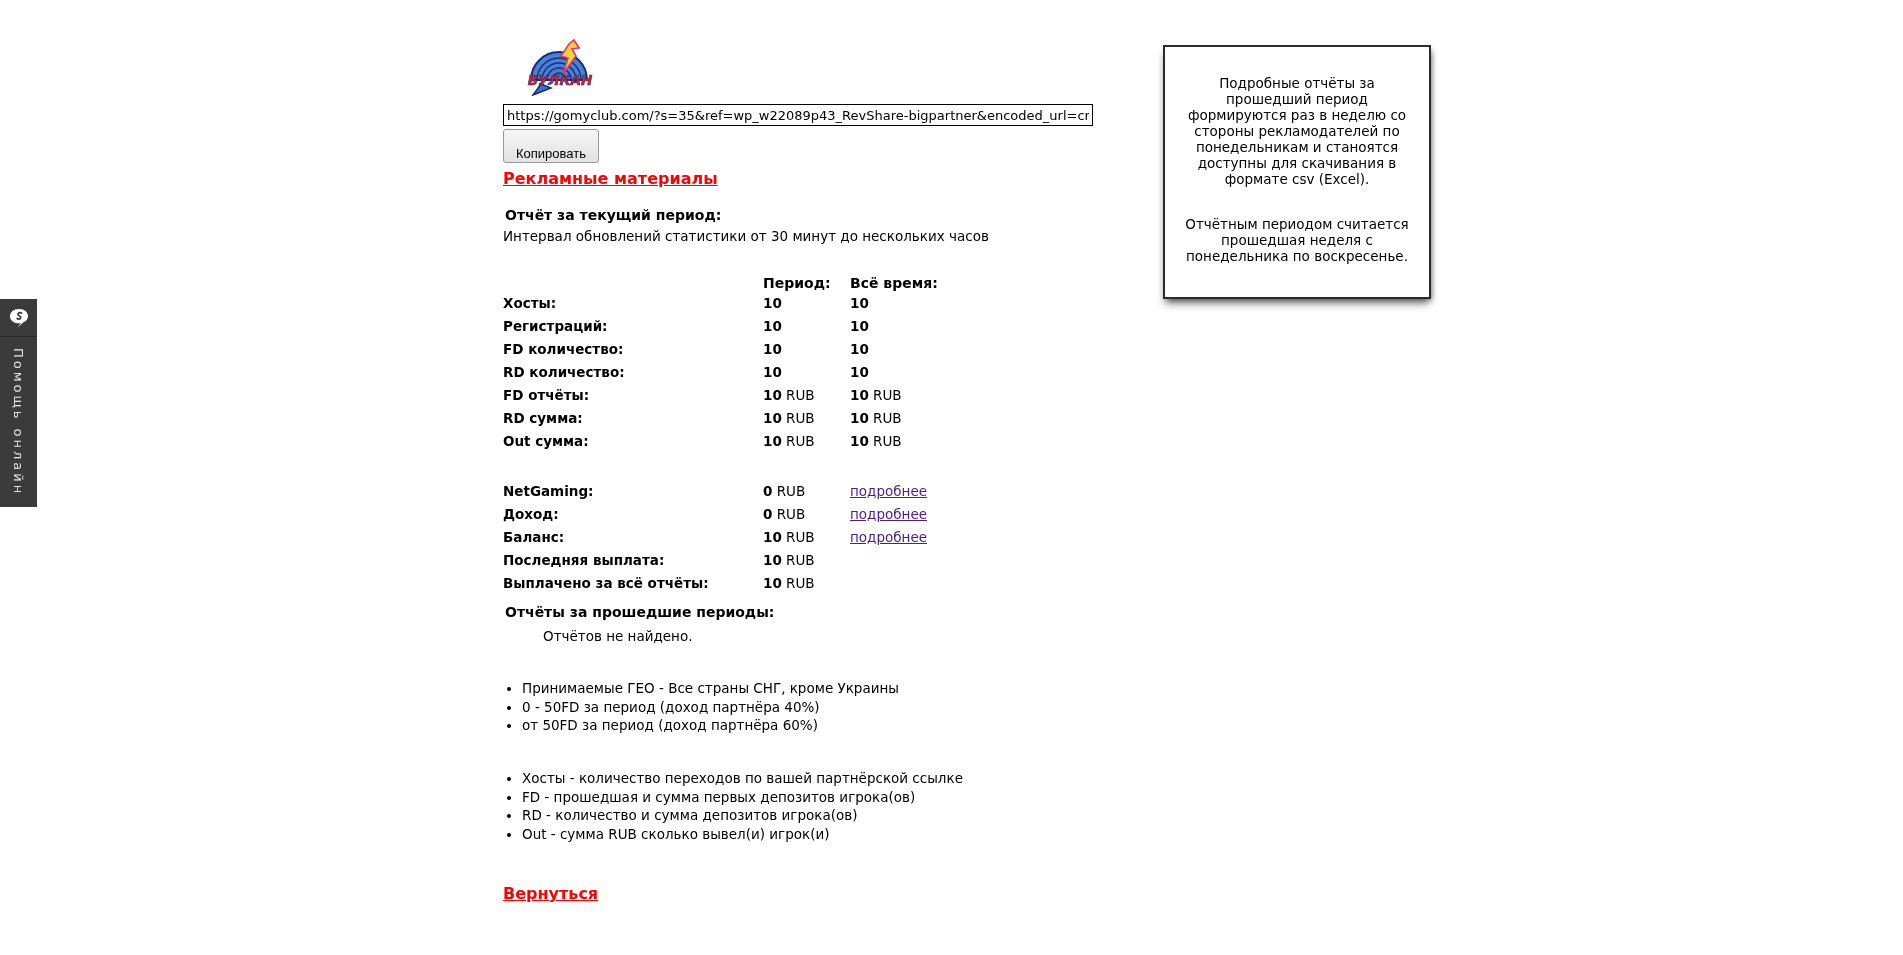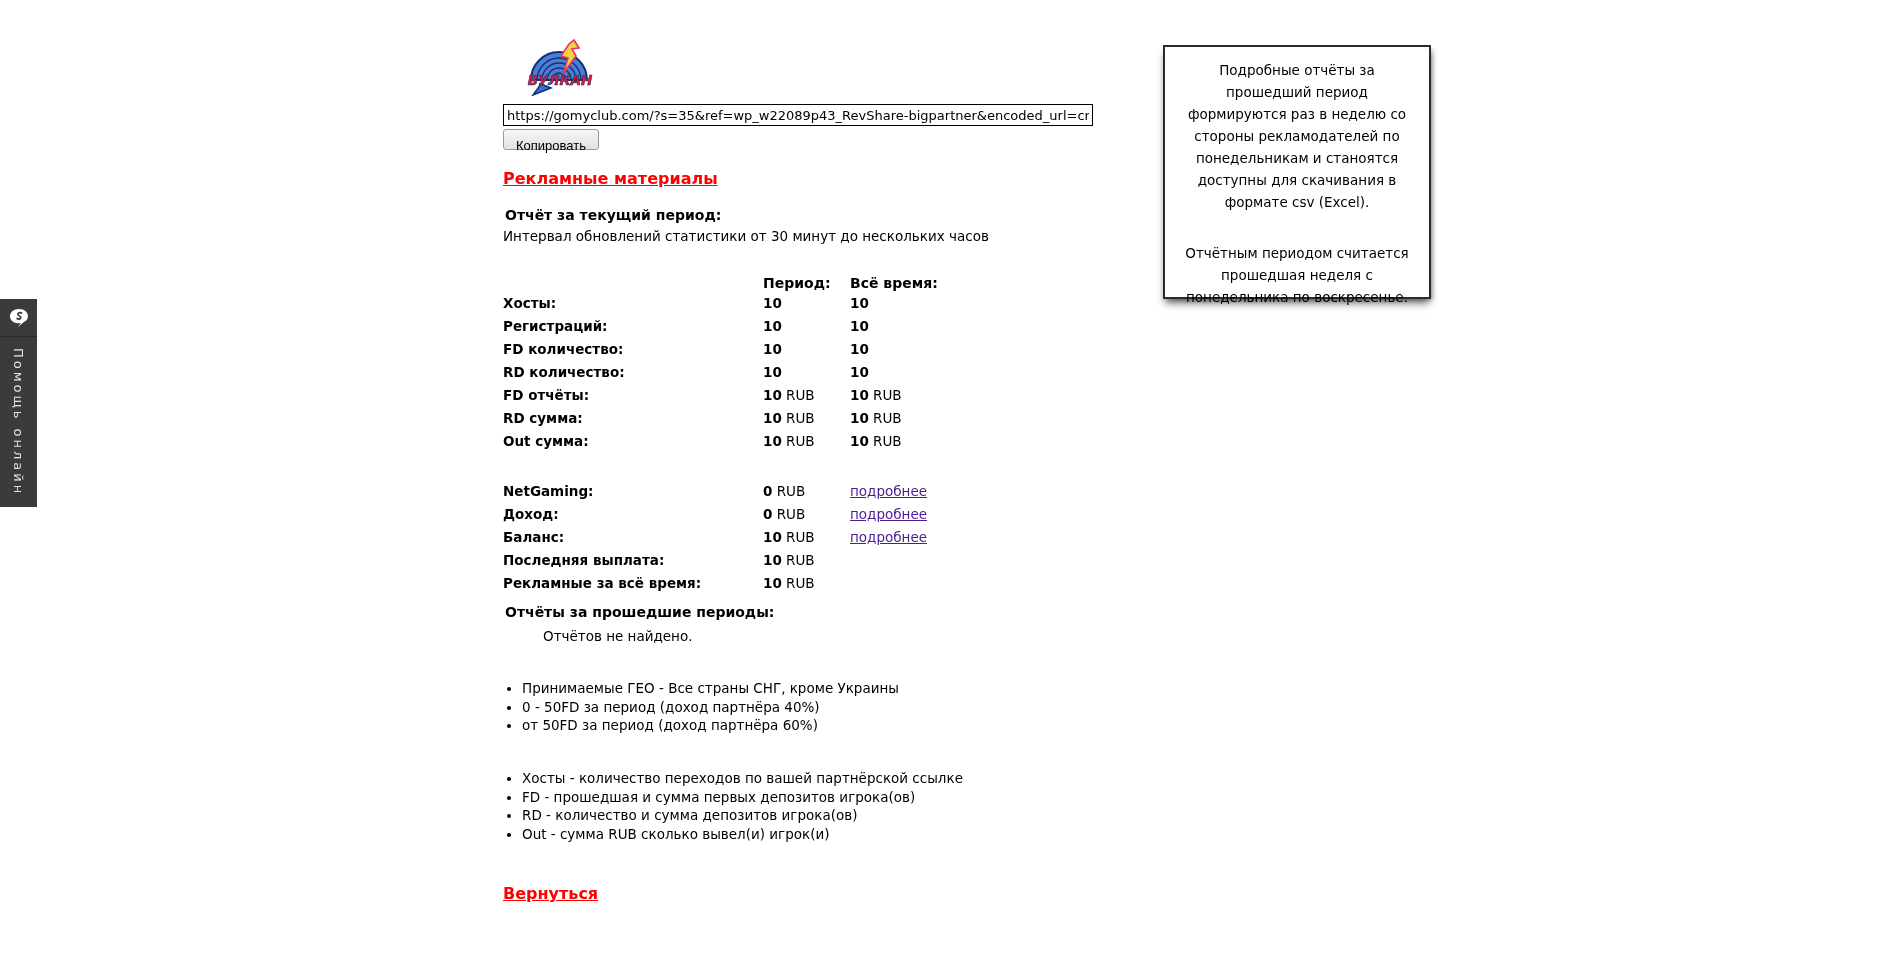--- a/index.html
+++ b/index.html
@@ -27,21 +27,21 @@
   .logo { position:absolute; left:527px; top:36px; width:66px; height:60px; }
 
   .url-input {
     position:absolute; left:503px; top:104px; width:590px; height:22px;
     border:1px solid #000; background:#fff; font-family:"DejaVu Sans", sans-serif;
     font-size:13px; padding:0 3px; white-space:nowrap; overflow:hidden; line-height:20px;
   }
   .copy-btn {
     position:absolute; left:503px; top:129px; height:21px;
     background:#eee; background:linear-gradient(#f6f6f6,#e2e2e2);
-    border:1px solid #9a9a9a; border-radius:3px; padding:8px 12px;
+    border:1px solid #9a9a9a; border-radius:3px; padding:16px 12px;
     font-family:"Liberation Sans", sans-serif; font-size:13px; color:#000; cursor:pointer;
   }
 
   .red-link { color:#ff0000; font-weight:bold; text-decoration:underline; cursor:pointer; }
   .materials-link { position:absolute; left:503px; top:169px; font-size:16px; }
   .back-link { position:absolute; left:503px; top:884px; font-size:16px; }
 
   .report-title { position:absolute; left:505px; top:207px; font-size:14px; font-weight:bold; }
   .report-subtitle { position:absolute; left:503px; top:228px; font-size:13.5px; }
 
@@ -62,21 +62,21 @@
   ul.plain { list-style:disc; padding-left:17px; }
   ul.plain li { line-height:18.5px; font-size:13.5px; }
   .terms-list { position:absolute; left:505px; top:679px; }
   .glossary-list { position:absolute; left:505px; top:769px; }
 
   
   .info-box {
     position:absolute; left:1163px; top:45px; width:268px; height:254px;
     background:#fff; border:2px solid #2b2b2b;
     box-shadow:0 6px 8px -2px rgba(0,0,0,0.55), 3px 3px 5px -2px rgba(0,0,0,0.35);
-    padding:12px 14px; text-align:center; font-size:13.5px; line-height:22px;
+    padding:28px 14px; text-align:center; font-size:13.5px; line-height:16px;
   }
   .info-box p + p { margin-top:29px; }
 </style>
 </head>
 <body>
 
 <div class="help-tab">
   <div class="icon-cell">
     <svg width="24" height="24" viewBox="0 0 24 24">
       <path d="M12 3 C6.5 3 3 6.2 3 10.2 C3 14.2 6.5 17.3 12 17.3 C12.6 17.3 13.2 17.26 13.8 17.17 L10.5 21.5 L16.2 16.4 C19.2 15.2 21 12.9 21 10.2 C21 6.2 17.5 3 12 3 Z" fill="#ffffff"></path>
@@ -171,21 +171,21 @@
     <div class="c-label">Баланс:</div>
     <div class="c-period"><span class="num">10</span> <span class="unit">RUB</span></div>
     <div class="c-alltime"><a class="details-link">подробнее</a></div>
   </div>
   <div class="srow">
     <div class="c-label">Последняя выплата:</div>
     <div class="c-period"><span class="num">10</span> <span class="unit">RUB</span></div>
     <div class="c-alltime"></div>
   </div>
   <div class="srow">
-    <div class="c-label">Рекламные за всё время:</div>
+    <div class="c-label">Выплачено за всё отчёты:</div>
     <div class="c-period"><span class="num">10</span> <span class="unit">RUB</span></div>
     <div class="c-alltime"></div>
   </div>
 </div>
 
 <div class="past-title">Отчёты за прошедшие периоды:</div>
 <div class="past-empty">Отчётов не найдено.</div>
 
 <ul class="plain terms-list">
   <li>Принимаемые ГЕО - Все страны СНГ, кроме Украины</li>

